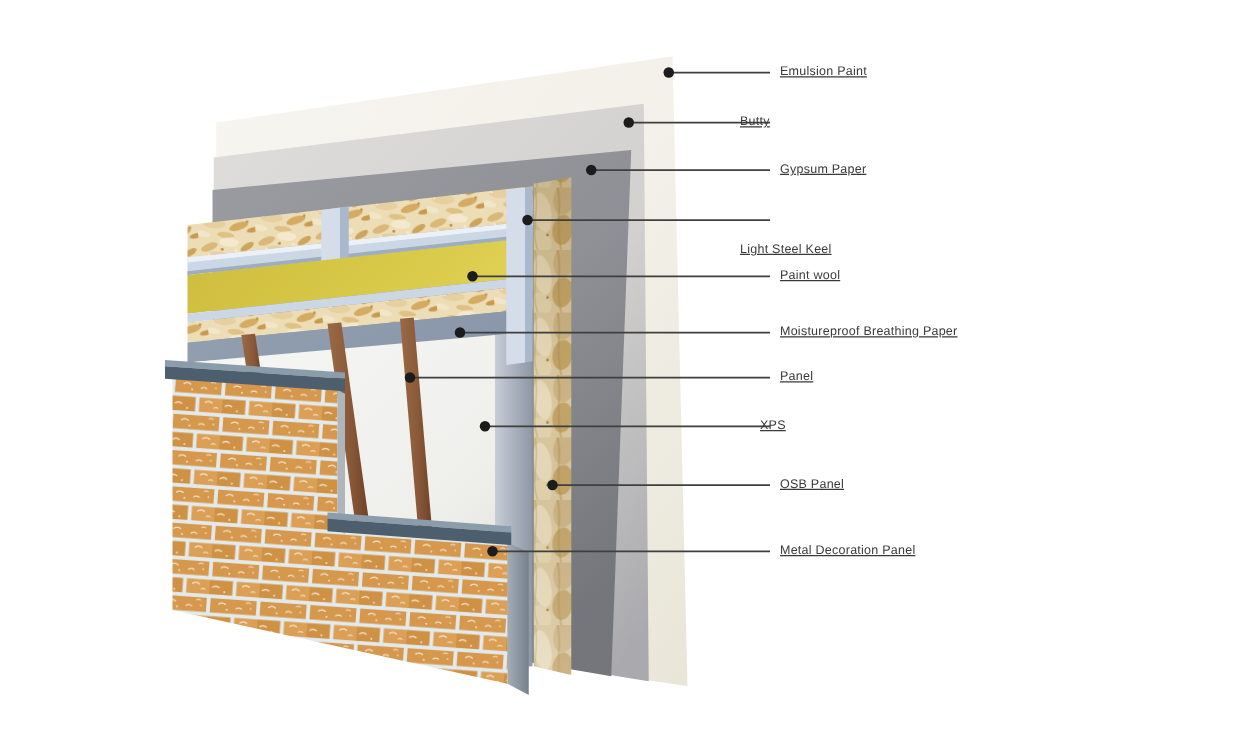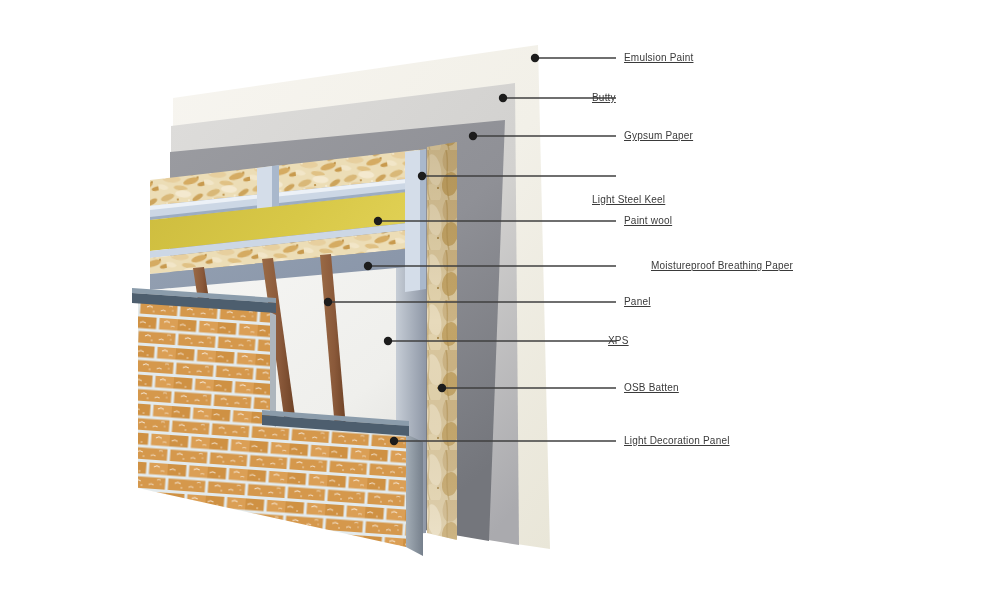--- a/index.html
+++ b/index.html
@@ -181,19 +181,19 @@
         <circle cx="394" cy="441" r="4.2" class="dot"></circle>
       </g>
   </svg>
 
   <div class="labels">
       <div class="layer-label" style="left: 624px; top: 48px;">Emulsion Paint</div>
       <div class="layer-label" style="left: 592px; top: 88px; text-align: center;">Butty</div>
       <div class="layer-label" style="left: 624px; top: 126px;">Gypsum Paper</div>
       <div class="layer-label" style="left: 592px; top: 166px; margin-top: 24px;">Light Steel Keel</div>
       <div class="layer-label" style="left: 624px; top: 211px;">Paint wool</div>
-      <div class="layer-label" style="left: 624px; top: 256px; margin-left: 27px;">Moistureproof Breathing Paper</div>
+      <div class="layer-label" style="left: 624px; top: 256px;">Moistureproof Breathing Paper</div>
       <div class="layer-label" style="left: 624px; top: 292px;">Panel</div>
       <div class="layer-label" style="left: 608px; top: 331px;">XPS</div>
-      <div class="layer-label" style="left: 624px; top: 378px;">OSB Batten</div>
-      <div class="layer-label" style="left: 624px; top: 431px;">Light Decoration Panel</div>
+      <div class="layer-label" style="left: 624px; top: 378px;">OSB Panel</div>
+      <div class="layer-label" style="left: 624px; top: 431px;">Metal Decoration Panel</div>
     </div>
 </div>
 
 </body></html>

